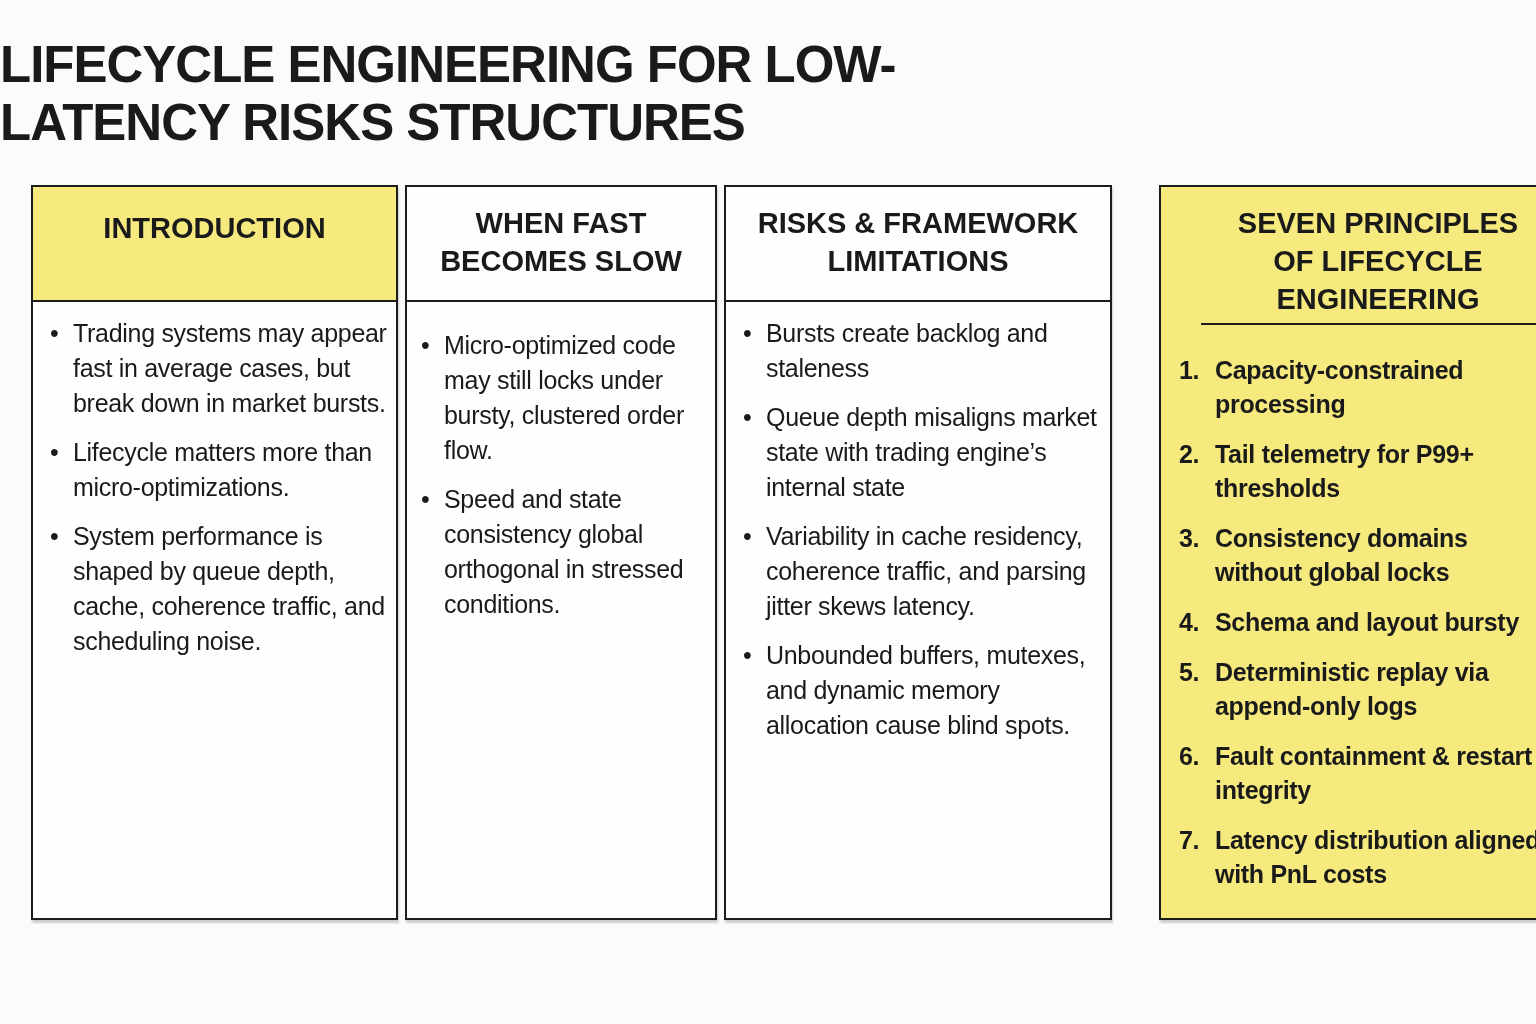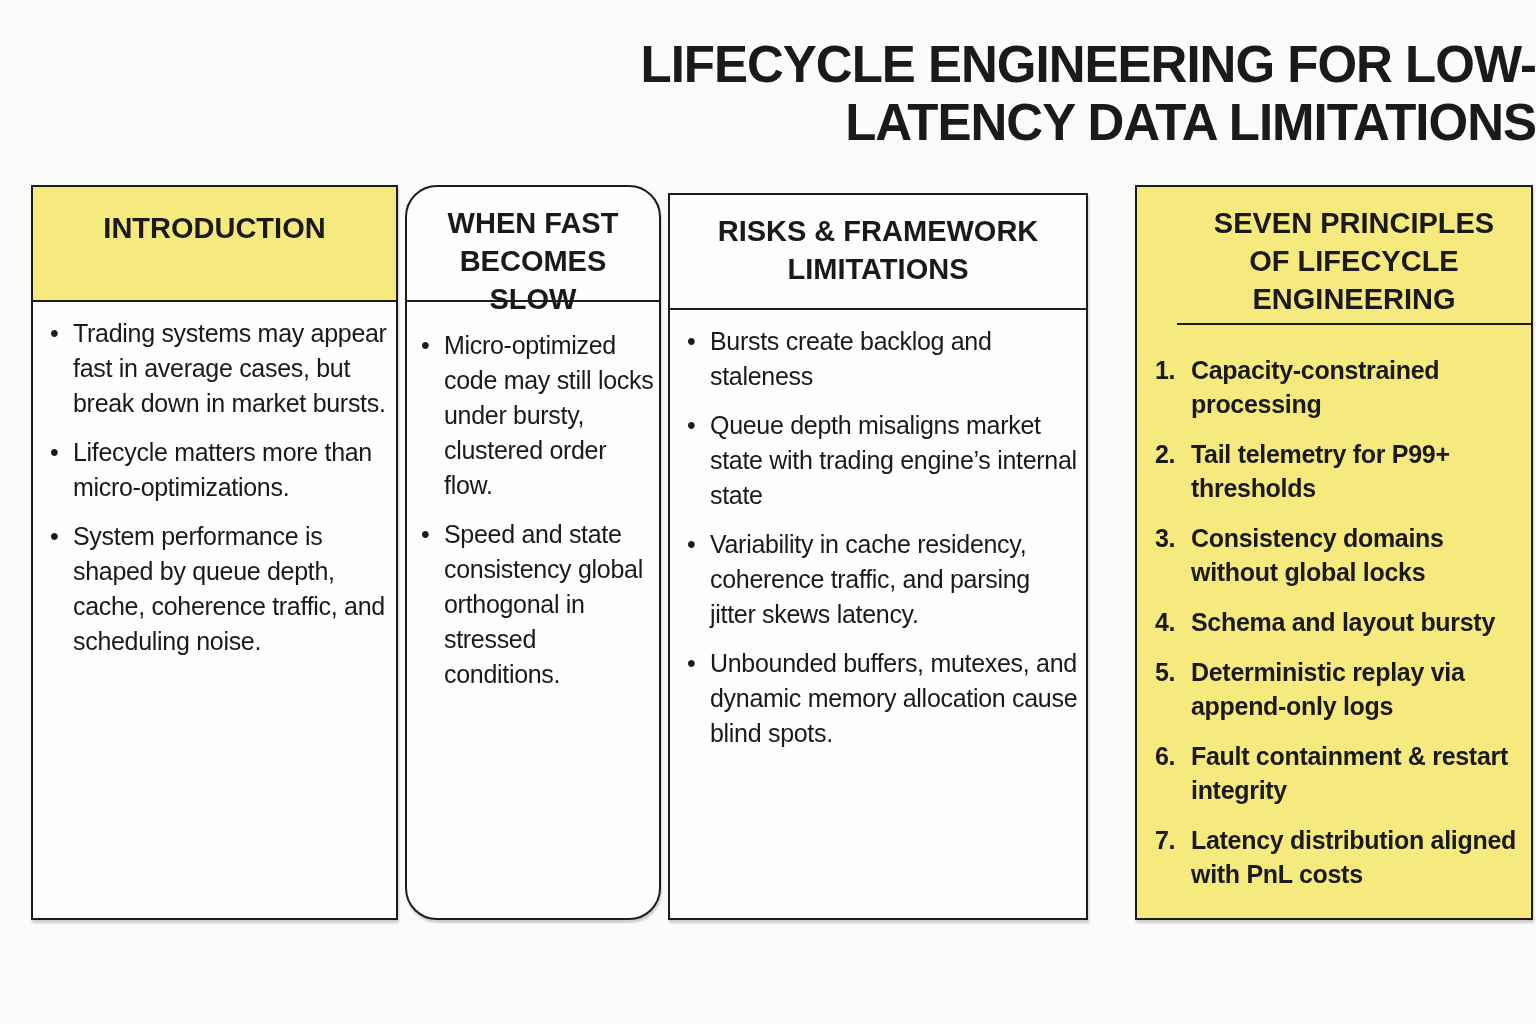--- a/index.html
+++ b/index.html
@@ -13,21 +13,21 @@
     font-family: "Liberation Sans", "DejaVu Sans", sans-serif;
     color: var(--text, #1A1A1A);
     overflow: hidden;
   }
 
   .title {
     position: absolute;
     top: 36px;
     left: 0;
     right: 0;
-    text-align: right;
+    text-align: left;
     font-weight: bold;
     font-size: 51px;
     line-height: 58px;
     letter-spacing: -1px;
     color: var(--text, #1A1A1A);
   }
   .title span { display: block; }
 
   .columns {
     position: absolute;
@@ -39,22 +39,22 @@
   }
 
   .col {
     border: 2.5px solid var(--panel-border, #1C1C1C);
     background: var(--panel-white, #FEFEFD);
     box-shadow: 1px 3px 2px rgba(0,0,0,0.18);
     display: flex;
     flex-direction: column;
   }
   .col-1 { width: 367px; }
-  .col-2 { width: 256px; border-radius: 32px; }
-  .col-3 { width: 420px; margin-top: 8px; }
+  .col-2 { width: 312px; }
+  .col-3 { width: 388px; }
   .col-4 { width: 398px; }
 
   .col-header {
     border-bottom: 2.5px solid var(--panel-border, #1C1C1C);
     font-weight: bold;
     font-size: 29px;
     line-height: 38px;
     text-align: center;
     height: 115px;
     padding: 17px 10px 0;
@@ -102,21 +102,21 @@
     top: 0;
   }
 </style>
 </head>
 <body>
 
 <div class="page">
 
   <h1 class="title">
     <span>LIFECYCLE ENGINEERING FOR LOW-</span>
-    <span>LATENCY DATA LIMITATIONS</span>
+    <span>LATENCY RISKS STRUCTURES</span>
   </h1>
 
   <div class="columns">
 
     <section class="col col-1">
       <header class="col-header header-yellow">
         <span>INTRODUCTION</span>
       </header>
       <ul class="col-body bullets">
         <li>Trading systems may appear fast in average cases, but break down in market bursts.</li>

